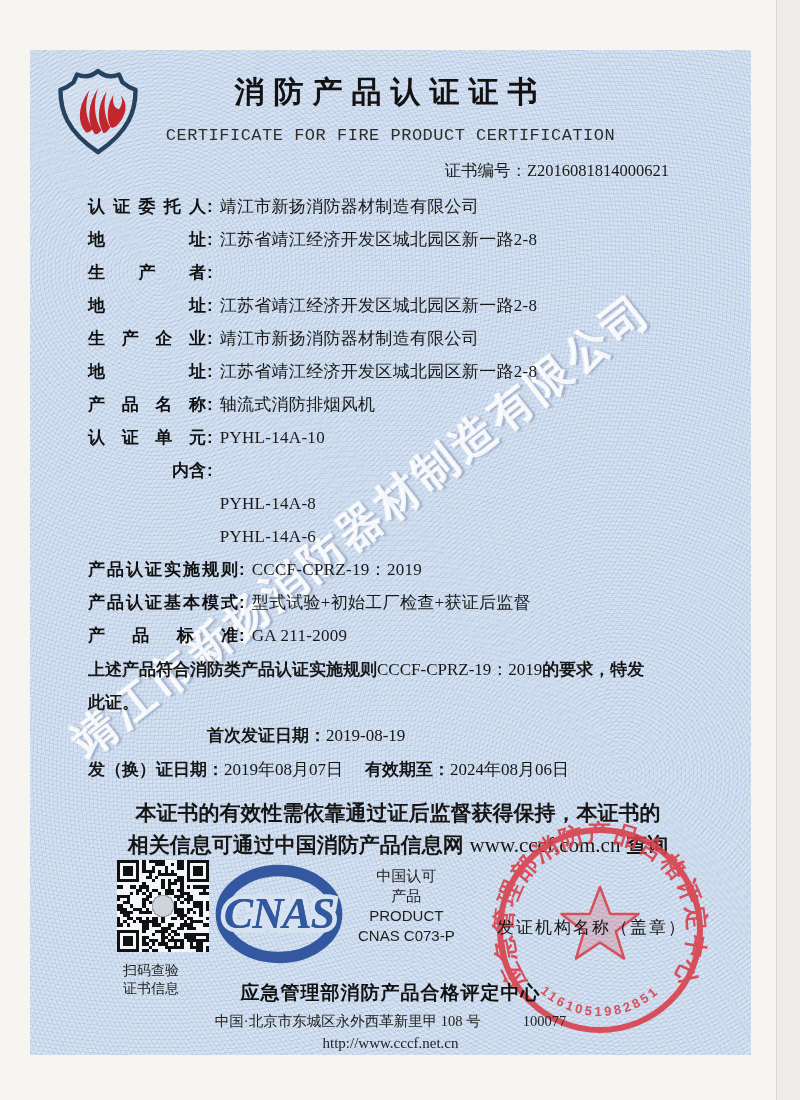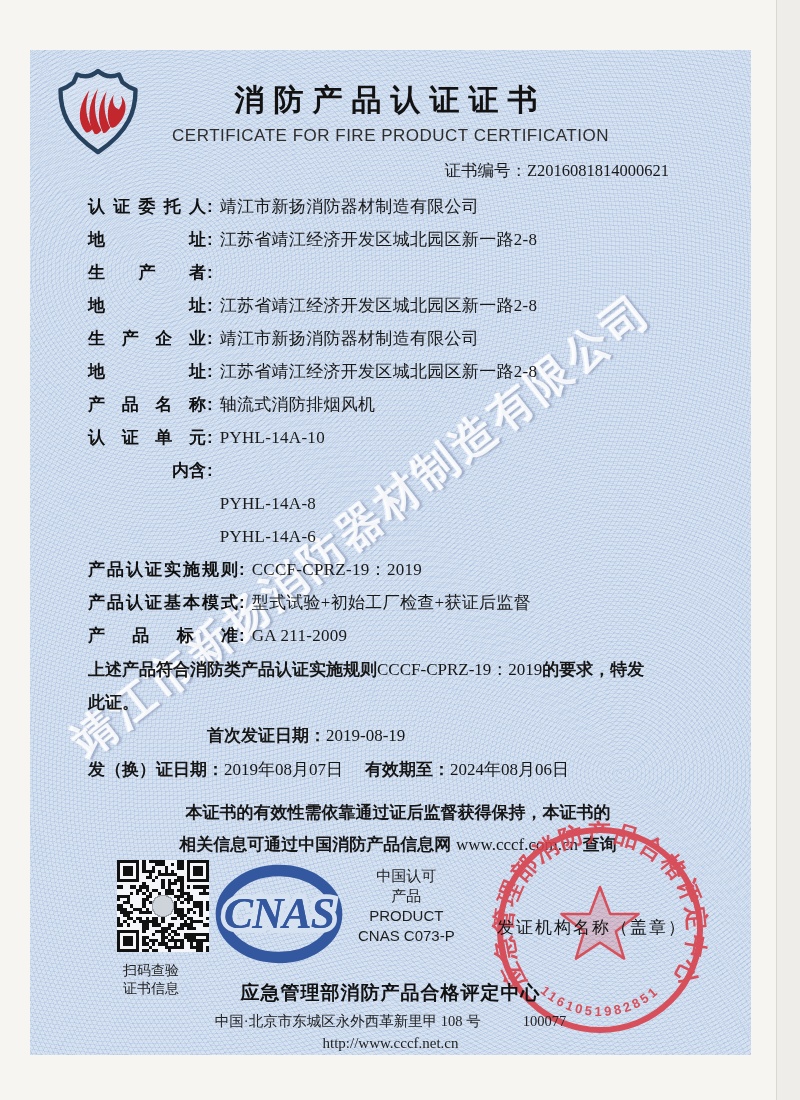--- a/index.html
+++ b/index.html
@@ -28,28 +28,29 @@
   .watermark {
     position:absolute; left:48px; top:668px; white-space:nowrap;
     transform:rotate(-38deg); transform-origin:0 50%;
     font-size:44px; font-weight:bold; letter-spacing:4px;
     color:rgba(255,255,255,0.85);
     text-shadow:2px 2px 2px rgba(128,144,176,0.55), -1px -1px 0 rgba(255,255,255,0.6);
     pointer-events:none;
   }
   .logo { position:absolute; left:22px; top:14px; width:92px; height:96px; }
   .title {
-    position:absolute; top:30px; left:0; width:100%;
+    position:absolute; top:22px; left:0; width:100%;
     text-align:center; font-size:30px; font-weight:bold; letter-spacing:9px;
     color:#121212;
   }
   .subtitle {
     position:absolute; top:76px; left:0; width:100%;
     text-align:center; font-size:17px; font-weight:500; letter-spacing:0.5px;
     color:#2d2d2d;
+    font-family:Liberation Mono, monospace;
   }
   .certno {
     position:absolute; top:110px; right:82px;
     font-family:Liberation Serif, serif; font-size:16.5px; color:#1a1a1a;
   }
   .fields { position:absolute; left:58px; top:140px; width:620px; font-size:17px; }
   .row { display:flex; height:33px; line-height:33px; align-items:baseline; }
   .lab {
     font-weight:bold; width:118px; flex:0 0 118px;
     text-align:justify; text-align-last:justify; color:#101010;
@@ -58,21 +59,21 @@
   .lab.inner { text-align-last:right; }
   .colon { font-weight:bold; margin:0 7px 0 1px; }
   .colon.hide { visibility:hidden; }
   .val { font-family:"Liberation Serif", serif; color:#191919; letter-spacing:0.3px; }
   .statement { line-height:33px; font-weight:bold; font-size:17px; margin-top:1px; }
   .statement .code { font-family:"Liberation Serif", serif; font-weight:normal; }
   .drow { height:34px; line-height:34px; font-size:17px; }
   .drow.indent { margin-left:119px; }
   .blab { font-weight:bold; }
   .dval { font-family:"Liberation Serif", serif; margin-right:22px; }
-  .notice { text-align:center; font-weight:bold; font-size:17px; line-height:32px; margin-top:10px; }
+  .notice { text-align:center; font-weight:bold; font-size:21px; line-height:32px; margin-top:10px; }
   .notice .url { font-family:"Liberation Serif", serif; font-weight:normal; }
   .qr-block { position:absolute; left:62px; top:810px; width:100px;padding-left:25px; }
   .qr-caption { margin-top:5px; margin-left:6px; font-size:14px; line-height:18px; color:#222; }
   .cnas-logo { position:absolute; left:178px; top:812px; width:142px; height:104px; }
   .cnas-text { position:absolute; left:328px; top:816px; font-size:15px; line-height:20px; color:#1d1d1d;text-align:center; }
   .seal { position:absolute; left:460px; top:770px; width:220px; height:220px; opacity:0.9; }
   .seal-label {
     position:absolute; left:467px; top:866px; width:240px;
     font-size:17px; letter-spacing:2px; color:#141414; font-family:"Liberation Serif", serif;
   }

